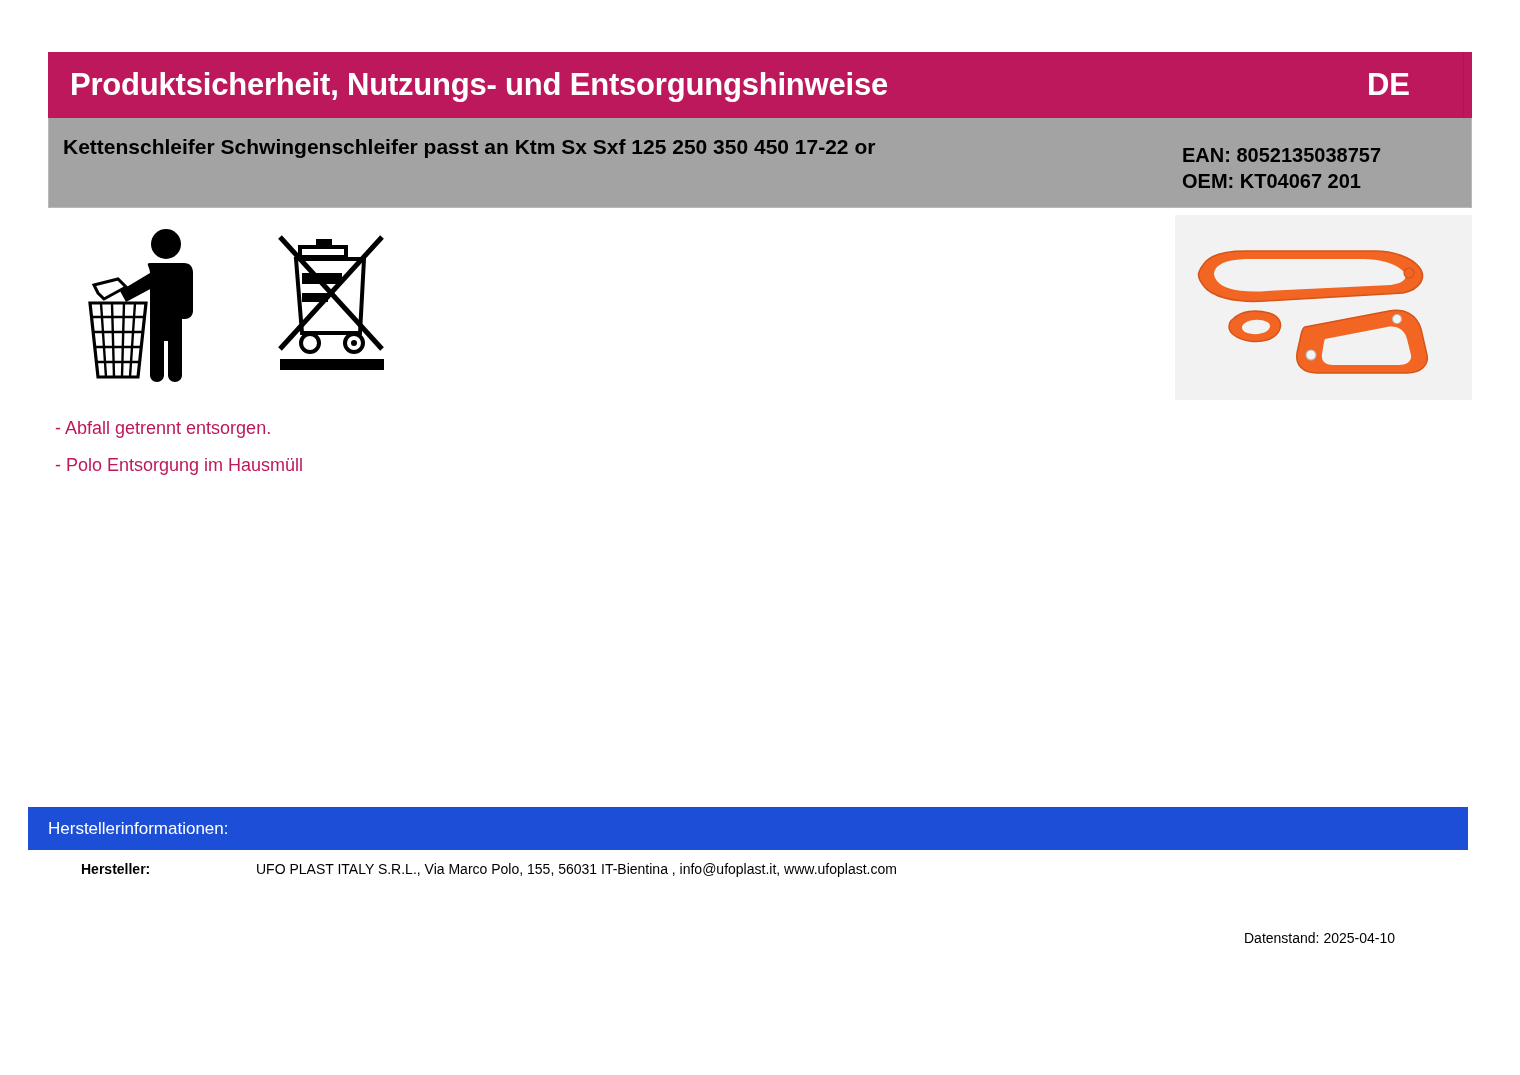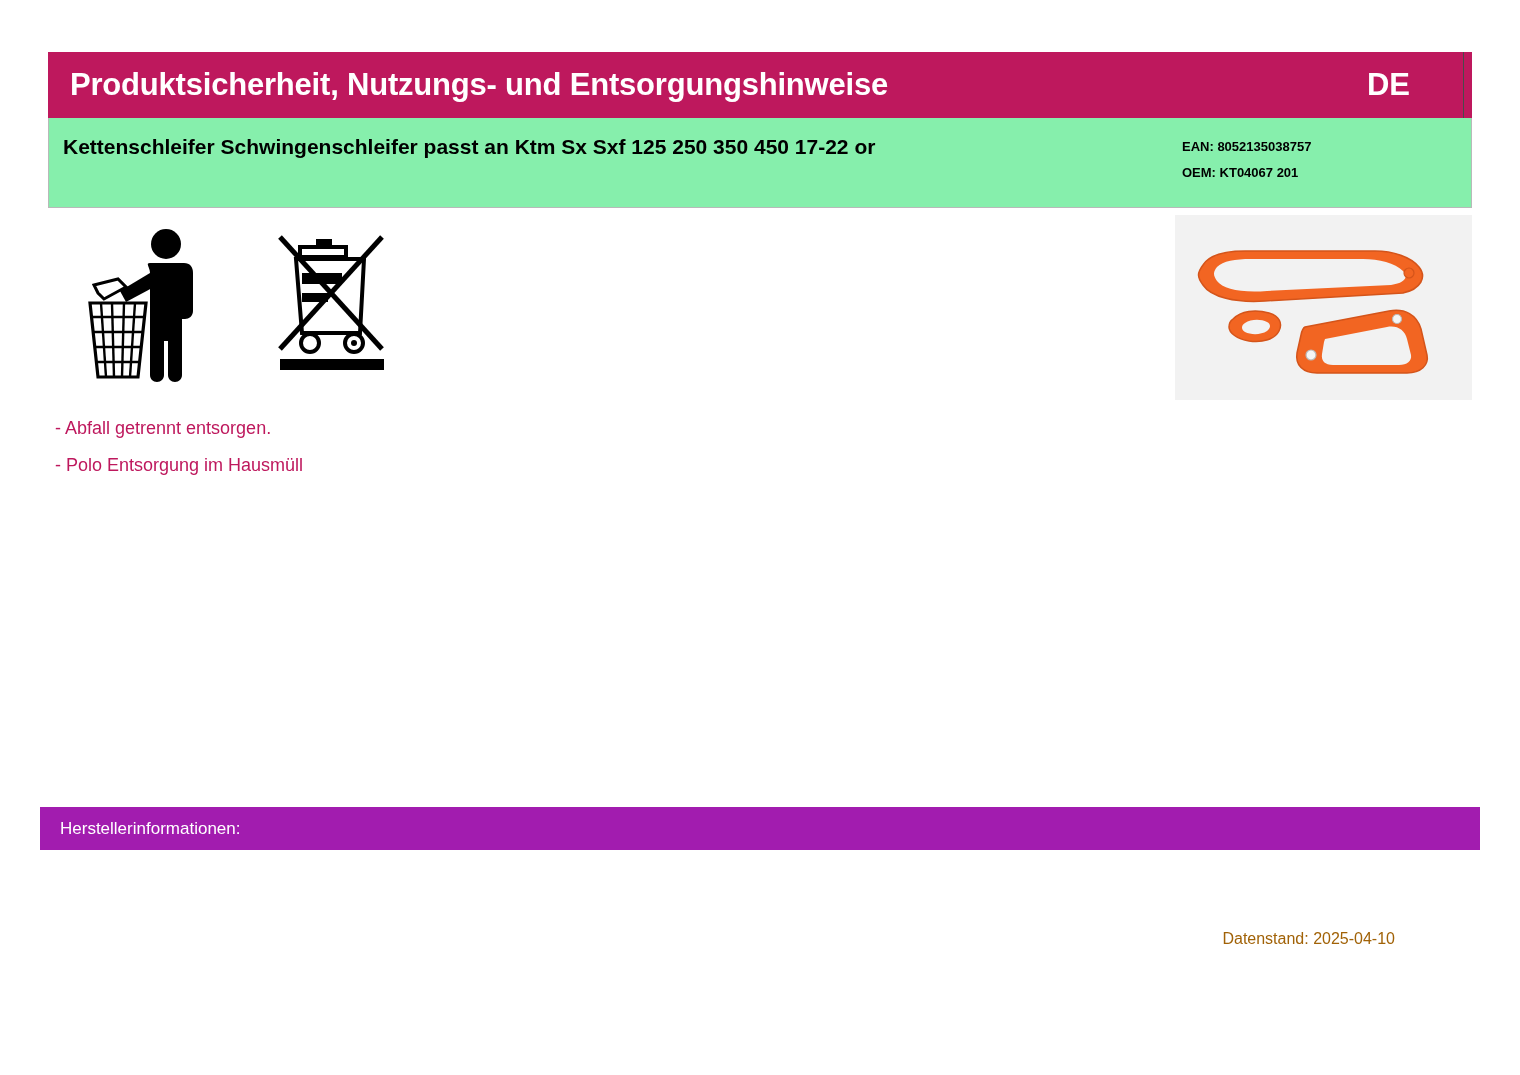--- a/index.html
+++ b/index.html
@@ -62,40 +62,40 @@
     background: #4a4a4a;
   }
 
   
   .subtitle-bar {
     position: absolute;
     left: 48px;
     top: 118px;
     width: 1424px;
     height: 90px;
-    background: #86efac;
+    background: #a3a3a3;
     border: 1px solid #b9b9b9;
     border-top: none;
     box-sizing: border-box;
     padding-left: 8px;
   }
   .product-name {
     position: absolute;
     left: 14px;
     top: 12px;
     width: 1000px;
     font-size: 21px;
     font-weight: bold;
     line-height: 34px;
   }
   .codes {
     position: absolute;
     left: 1133px;
-    top: 16px;
-    font-size: 13px;
+    top: 24px;
+    font-size: 20px;
     font-weight: bold;
     line-height: 26px;
   }
 
   
   .product-image-box {
     position: absolute;
     left: 1175px;
     top: 215px;
     width: 297px;
@@ -130,25 +130,25 @@
   .bullet-line {
     font-size: 18px;
     line-height: 37px;
     color: #be185d;
     white-space: nowrap;
   }
 
   
   .manu-bar {
     position: absolute;
-    left: 40px;
+    left: 28px;
     top: 807px;
     width: 1440px;
     height: 43px;
-    background: #a21caf;
+    background: #1d4ed8;
   }
   .manu-bar-label {
     position: absolute;
     left: 20px;
     top: 50%;
     transform: translateY(-50%);
     color: #ffffff;
     font-size: 17px;
   }
   .manu-row {
@@ -171,22 +171,22 @@
     top: 3px;
     font-size: 14px;
     white-space: nowrap;
   }
 
   
   .datestamp {
     position: absolute;
     right: 125px;
     top: 930px;
-    font-size: 16px;
-    color: #a16207;
+    font-size: 14px;
+    color: #000000;
   }
 </style>
 </head>
 <body>
 
 <div class="page">
 
   <div class="header-bar">
     <div class="header-title">Produktsicherheit, Nutzungs- und Entsorgungshinweise</div>
     <div class="header-lang">DE</div>
@@ -271,16 +271,20 @@
   </div>
 
   <div class="bullets">
     <div class="bullet-line">-  Abfall getrennt entsorgen.</div>
     <div class="bullet-line">-  Polo Entsorgung im Hausmüll</div>
   </div>
 
   <div class="manu-bar">
     <div class="manu-bar-label">Herstellerinformationen:</div>
   </div>
+  <div class="manu-row">
+    <div class="manu-key">Hersteller:</div>
+    <div class="manu-val">UFO PLAST ITALY S.R.L., Via Marco Polo, 155, 56031 IT-Bientina , info@ufoplast.it, www.ufoplast.com</div>
+  </div>
 
   <div class="datestamp">Datenstand: 2025-04-10</div>
 
 </div>
 
 </body></html>

